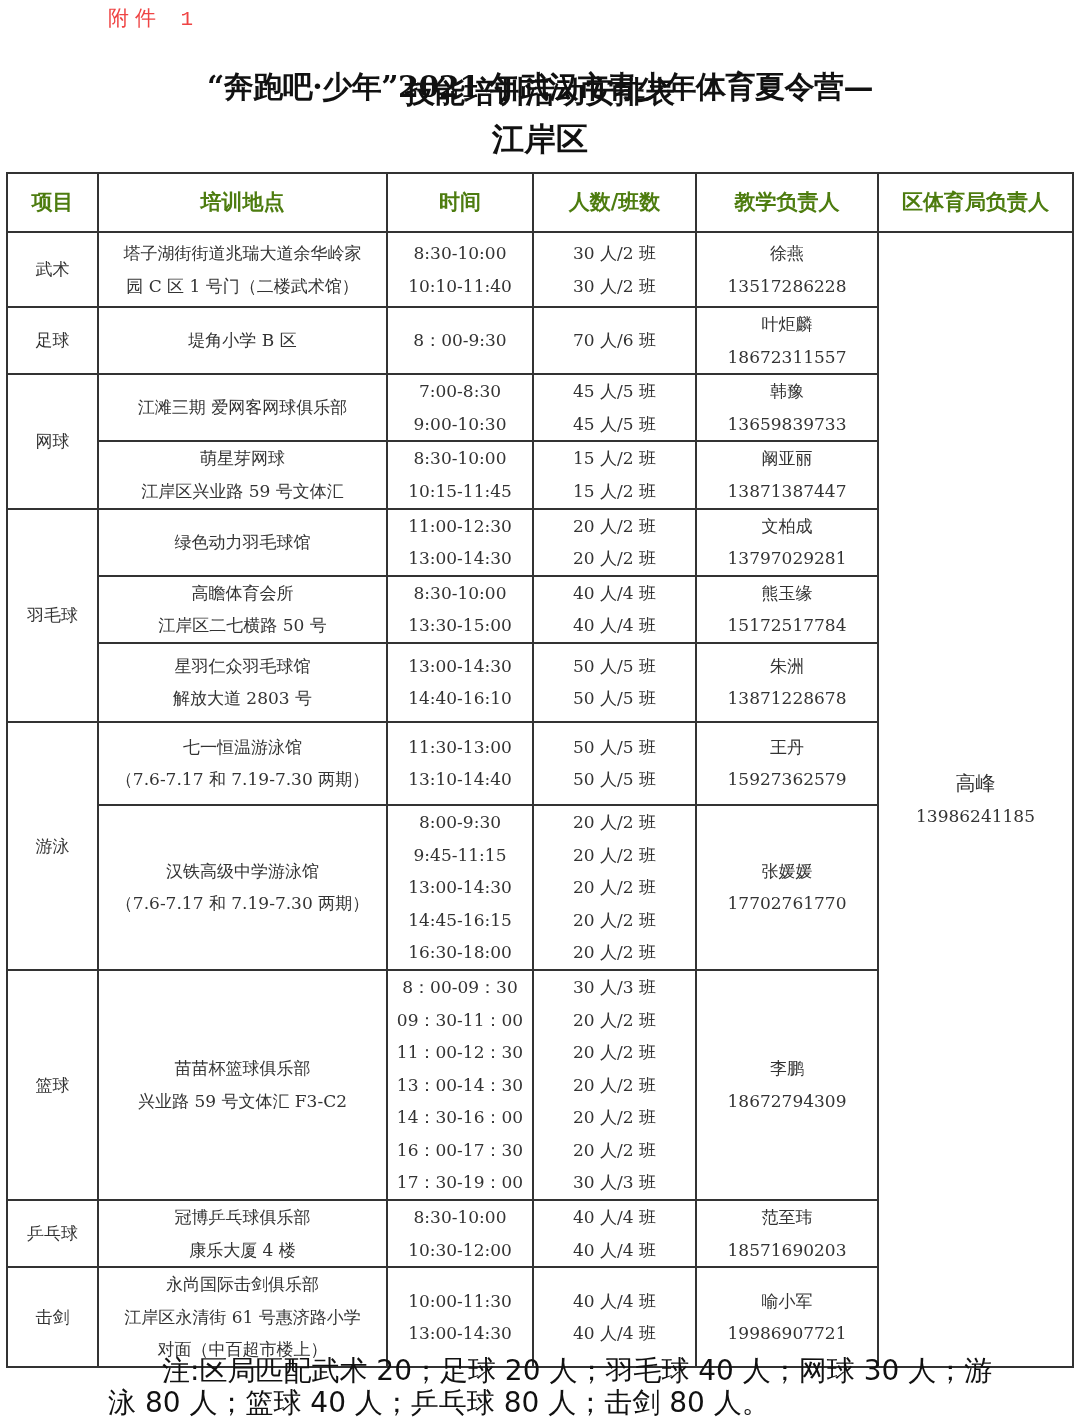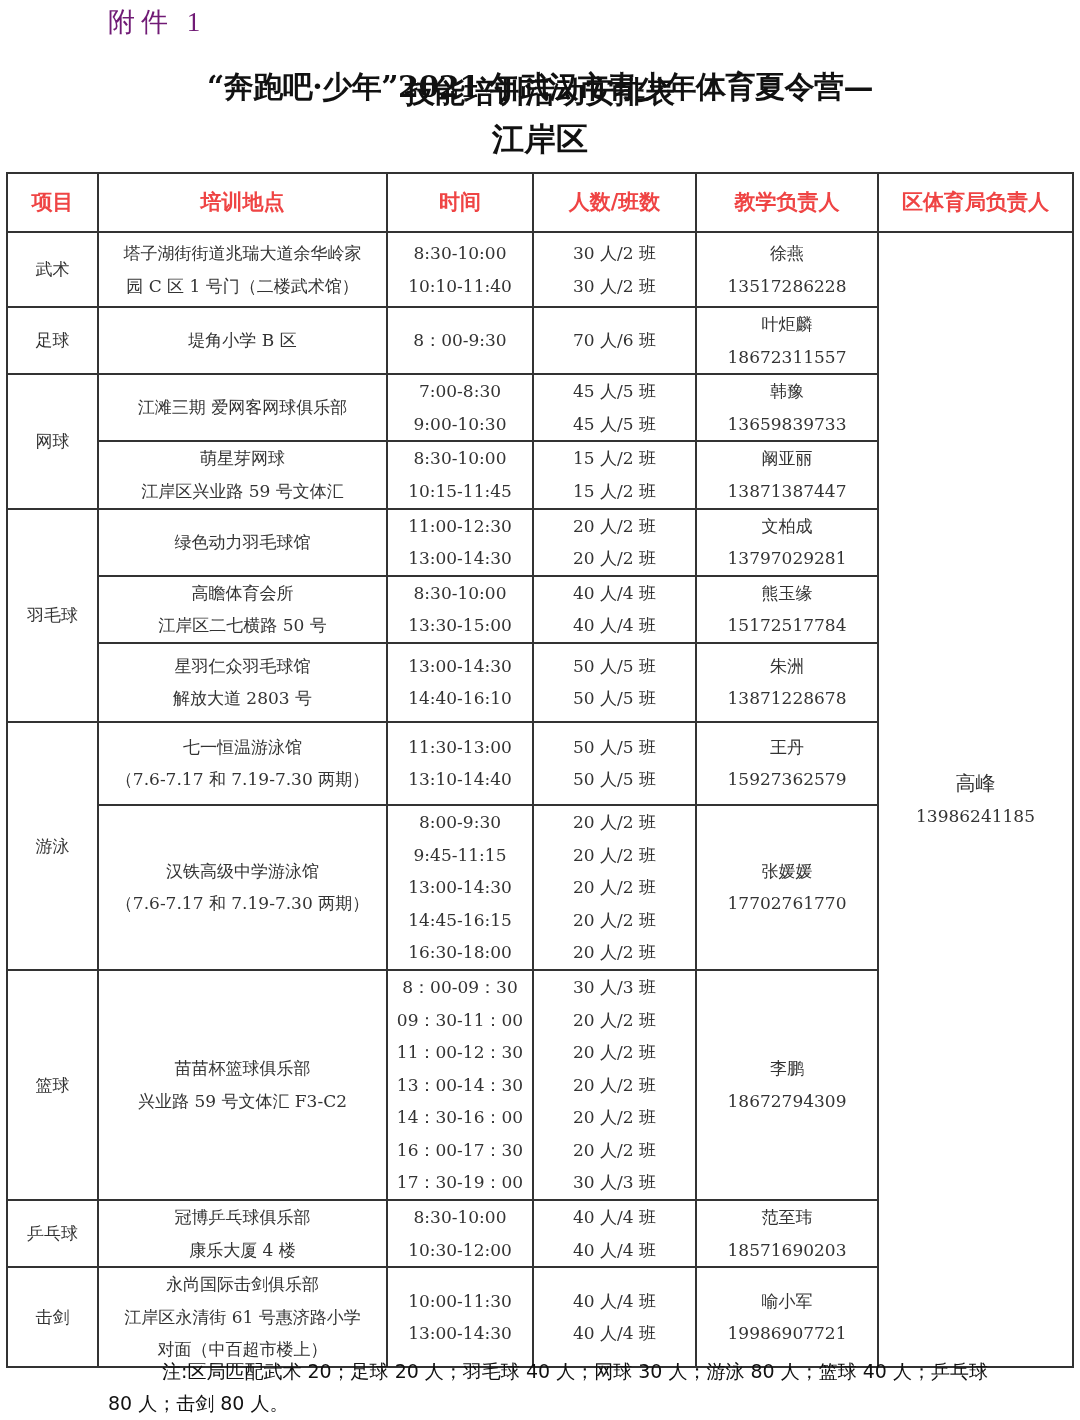--- a/index.html
+++ b/index.html
@@ -1,44 +1,44 @@
 <!DOCTYPE html>
 <html><head>
 <meta charset="utf-8">
 <style>
   html, body { margin: 0; padding: 0; background: #ffffff; }
   body {
     width: 1080px; height: 1420px; position: relative; overflow: hidden;
     font-family: "DejaVu Serif", "Liberation Serif", serif; color: #222;
   }
   .attach {
-    position: absolute; left: 108px; top: 4px; font-size: 27px; letter-spacing: 6px;
-    color: #701a75; font-family: Liberation Serif, serif; font-weight: 300;
+    position: absolute; left: 108px; top: 4px; font-size: 21px; letter-spacing: 6px;
+    color: #ef4444; font-family: Liberation Mono, monospace; font-weight: 300;
   }
   .title {
     position: absolute; left: 0; width: 1080px; text-align: center;
     font-weight: bold; color: #111; font-family: "DejaVu Serif", serif;
   }
   .t1 { top: 38px; font-size: 30px; letter-spacing: -0.5px; margin-top: 29px; }
   .t2 { top: 72px; font-size: 30px; }
   .t3 { top: 118px; font-size: 32px; }
   table {
     position: absolute; left: 6px; top: 172px; width: 1066px;
     border-collapse: collapse; table-layout: fixed;
   }
   td, th {
     border: 2px solid #333; text-align: center; vertical-align: middle;
     padding: 0; font-size: 17px; line-height: 32.6px; color: #333;
     font-weight: normal;
   }
-  th { font-size: 21px; font-weight: bold; color: #ef4444; font-family: "DejaVu Sans", sans-serif; }
+  th { font-size: 21px; font-weight: bold; color: #4d7c0f; font-family: "DejaVu Sans", sans-serif; }
   .line { display: block; white-space: nowrap; }
   .note {
     position: absolute; left: 108px; top: 1355px; width: 900px;
-    font-size: 19px; line-height: 32px; color: #111; text-indent: 54px;
+    font-size: 28px; line-height: 32px; color: #111; text-indent: 54px;
     font-family: "DejaVu Sans", sans-serif;
   }
 </style>
 </head>
 <body>
 
 <div class="attach">附件 1</div>
 <div class="title t1">“奔跑吧·少年”2021 年武汉市青少年体育夏令营—</div>
 <div class="title t2">技能培训活动安排表</div>
 <div class="title t3">江岸区</div>

